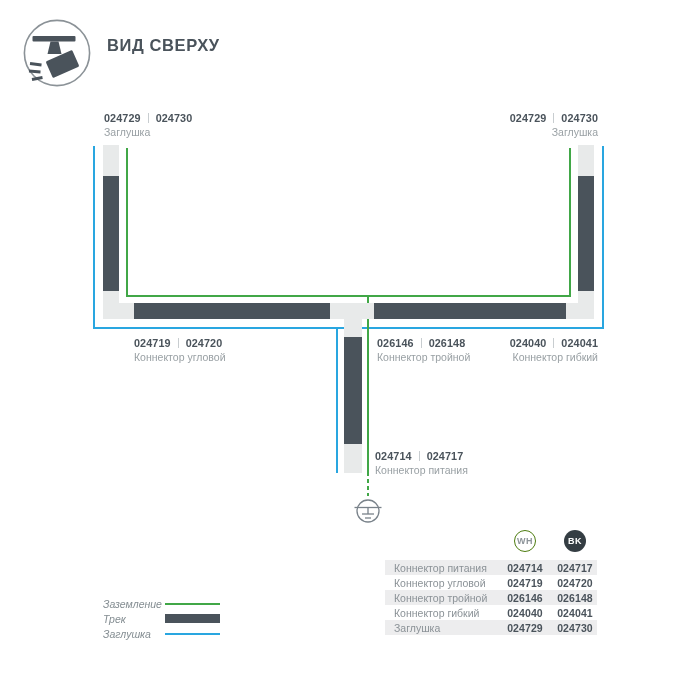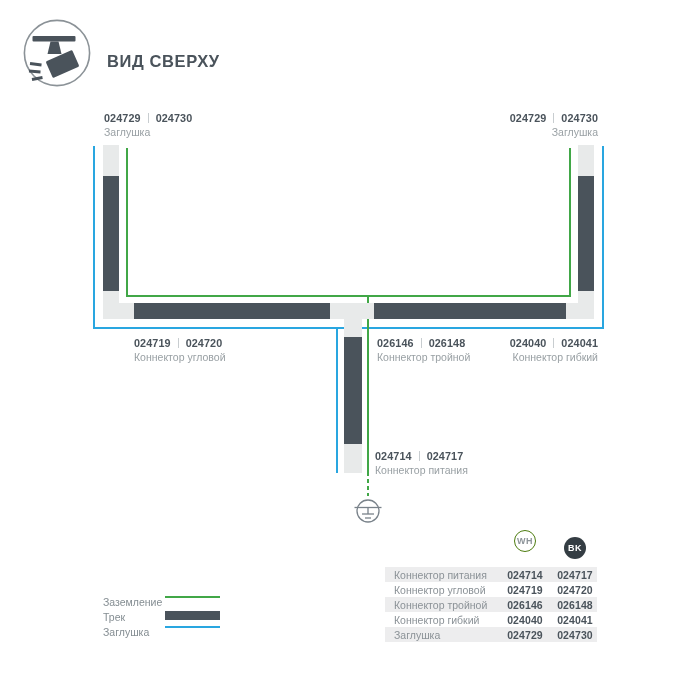--- a/index.html
+++ b/index.html
@@ -15,49 +15,49 @@
   .page{
     position:relative;
     width:700px;height:700px;
     background:#fff;
     font-family:"Liberation Sans","DejaVu Sans",sans-serif;
     overflow:hidden;
   }
   
   .hdr-icon{position:absolute;left:22px;top:18px;}
   .page-title{
-    position:absolute;left:107px;top:52px;
+    position:absolute;left:107px;top:36px;
     font-size:16.5px;font-weight:700;color:var(--dark);letter-spacing:.6px;
   }
   
   .diagram-svg{position:absolute;left:0;top:0;}
   
   .part-label{position:absolute;line-height:12px;}
   .part-label .codes{
     display:flex;align-items:center;gap:7px;
     font-size:10.8px;font-weight:700;color:var(--dark);letter-spacing:.1px;
   }
   .part-label .sep{width:1px;height:10px;background:#c8cdd0;}
   .part-label .part-name{font-size:10.5px;color:var(--textsec);margin-top:2px;}
   .part-label.right{text-align:right;}
   .part-label.right .codes{justify-content:flex-end;}
   
   .legend{position:absolute;left:103px;top:596px;width:117px;}
-  .legend-row{display:flex;height:15px;}
+  .legend-row{display:flex;align-items:center;height:15px;font-style:italic;}
   .legend-label{flex:1;font-size:10.5px;color:#848d92;}
   .swatch{width:55px;flex:0 0 55px;}
   .swatch.line-green{height:2px;background:var(--green);}
   .swatch.bar-dark{height:9px;background:var(--dark);}
   .swatch.line-blue{height:2px;background:var(--blue);}
   
   .parts-table{position:absolute;left:385px;top:530px;width:212px;font-size:10.5px;}
   .t-header{display:flex;margin-bottom:8px;}
   .t-spacer{flex:1;}
   .t-col{width:56px;display:flex;justify-content:center;}
-  .t-col.bk-col{width:44px;margin-top:7px;}
+  .t-col.bk-col{width:44px;}
   .badge{
     width:22px;height:22px;border-radius:50%;
     display:flex;align-items:center;justify-content:center;
     font-size:9px;font-weight:700;letter-spacing:.5px;
   }
   .badge.wh{background:#fff;border:1px solid #4d7c0f;color:#8d9499;}
   .badge.bk{background:#343d43;color:#fff;}
   .t-row{display:flex;align-items:center;height:15px;}
   .t-row.alt{background:var(--rowalt);}
   .t-name{flex:1;padding-left:9px;color:#8b9297;}

